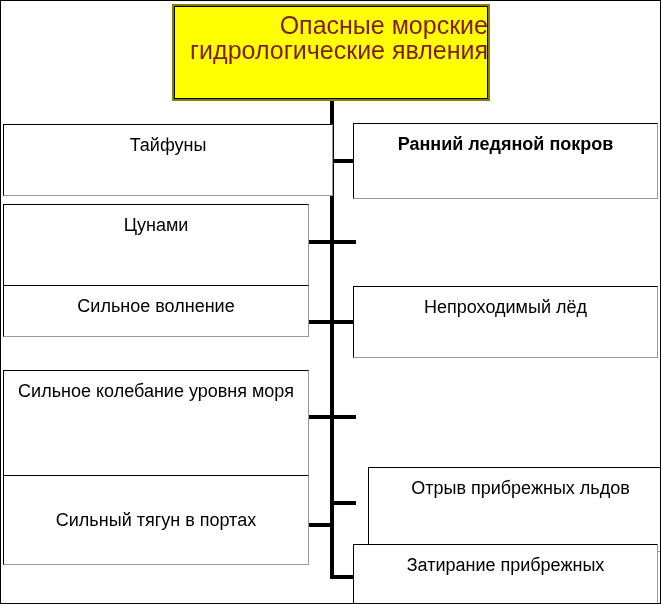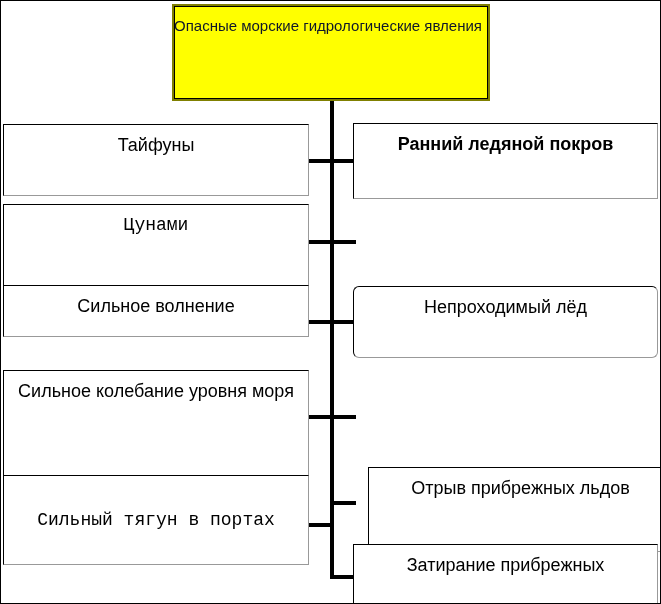--- a/index.html
+++ b/index.html
@@ -27,24 +27,24 @@
     background: #ffff00;
     border: 2px solid #808000;
     outline: 1px solid #000000;
     outline-offset: -3px;
     display: flex;
     align-items: flex-start;
     justify-content: center;
     padding-top: 7px;
   }
   .root-node .node-text {
-    font-size: 15px;
+    font-size: 25px;
     line-height: 25px;
-    color: #0f172a;
-    text-align: left;
+    color: #7f1d1d;
+    text-align: right;
     width: 100%;
   }
 
   
   .node {
     position: absolute;
     box-sizing: border-box;
     background: #ffffff;
     border: 1px solid #000000;
     border-right-color: #999999;
@@ -52,21 +52,20 @@
     display: flex;
     justify-content: center;
     overflow: hidden;
   }
   .node.align-top {
     align-items: flex-start;
     padding-top: 8px;
   }
   .node.align-mid {
     align-items: center;
-    font-family: Liberation Mono, monospace;
   }
   .node .node-text {
     font-size: 18px;
     line-height: 25px;
     color: #000000;
     text-align: center;
     width: 100%;
     padding: 0 4px;
     box-sizing: border-box;
   }
@@ -96,46 +95,46 @@
   <div class="conn conn-h" style="left:305px; top:414px; width:26px;"></div>
   <div class="conn conn-h" style="left:305px; top:522px; width:26px;"></div>
 
   <div class="conn conn-h" style="left:329px; top:158px; width:26px;"></div>
   <div class="conn conn-h" style="left:329px; top:239px; width:26px;"></div>
   <div class="conn conn-h" style="left:329px; top:319px; width:26px;"></div>
   <div class="conn conn-h" style="left:329px; top:414px; width:26px;"></div>
   <div class="conn conn-h" style="left:329px; top:500px; width:26px;"></div>
   <div class="conn conn-h" style="left:329px; top:574px; width:26px;"></div>
 
-  <div class="node align-top" style="left:2px; top:123px; width:306px; height:72px;">
+  <div class="node align-top" style="left:2px; top:123px; width:330px; height:72px;">
     <span class="node-text">Тайфуны</span>
   </div>
 
-  <div class="node align-top" style="left:2px; top:203px; width:306px; height:92px;font-family:Liberation Mono, monospace;">
+  <div class="node align-top" style="left:2px; top:203px; width:306px; height:92px;">
     <span class="node-text">Цунами</span>
   </div>
 
   <div class="node align-top" style="left:2px; top:284px; width:306px; height:52px;">
     <span class="node-text">Сильное волнение</span>
   </div>
 
   <div class="node align-top" style="left:2px; top:369px; width:306px; height:112px;">
     <span class="node-text">Сильное колебание уровня моря</span>
   </div>
 
   <div class="node align-mid" style="left:2px; top:474px; width:306px; height:90px;">
     <span class="node-text">Сильный тягун в портах</span>
   </div>
 
   <div class="node align-top" style="left:352px; top:122px; width:305px; height:76px;font-weight:bold;">
     <span class="node-text">Ранний ледяной покров</span>
   </div>
 
 
-  <div class="node align-top" style="left:352px; top:285px; width:305px; height:72px;border-radius:6px;">
+  <div class="node align-top" style="left:352px; top:285px; width:305px; height:72px;">
     <span class="node-text">Непроходимый лёд</span>
   </div>
 
 
   <div class="node align-top" style="left:367px; top:466px; width:305px; height:85px;">
     <span class="node-text">Отрыв прибрежных льдов</span>
   </div>
 
   <div class="node align-top" style="left:352px; top:543px; width:305px; height:73px;">
     <span class="node-text">Затирание прибрежных</span>

